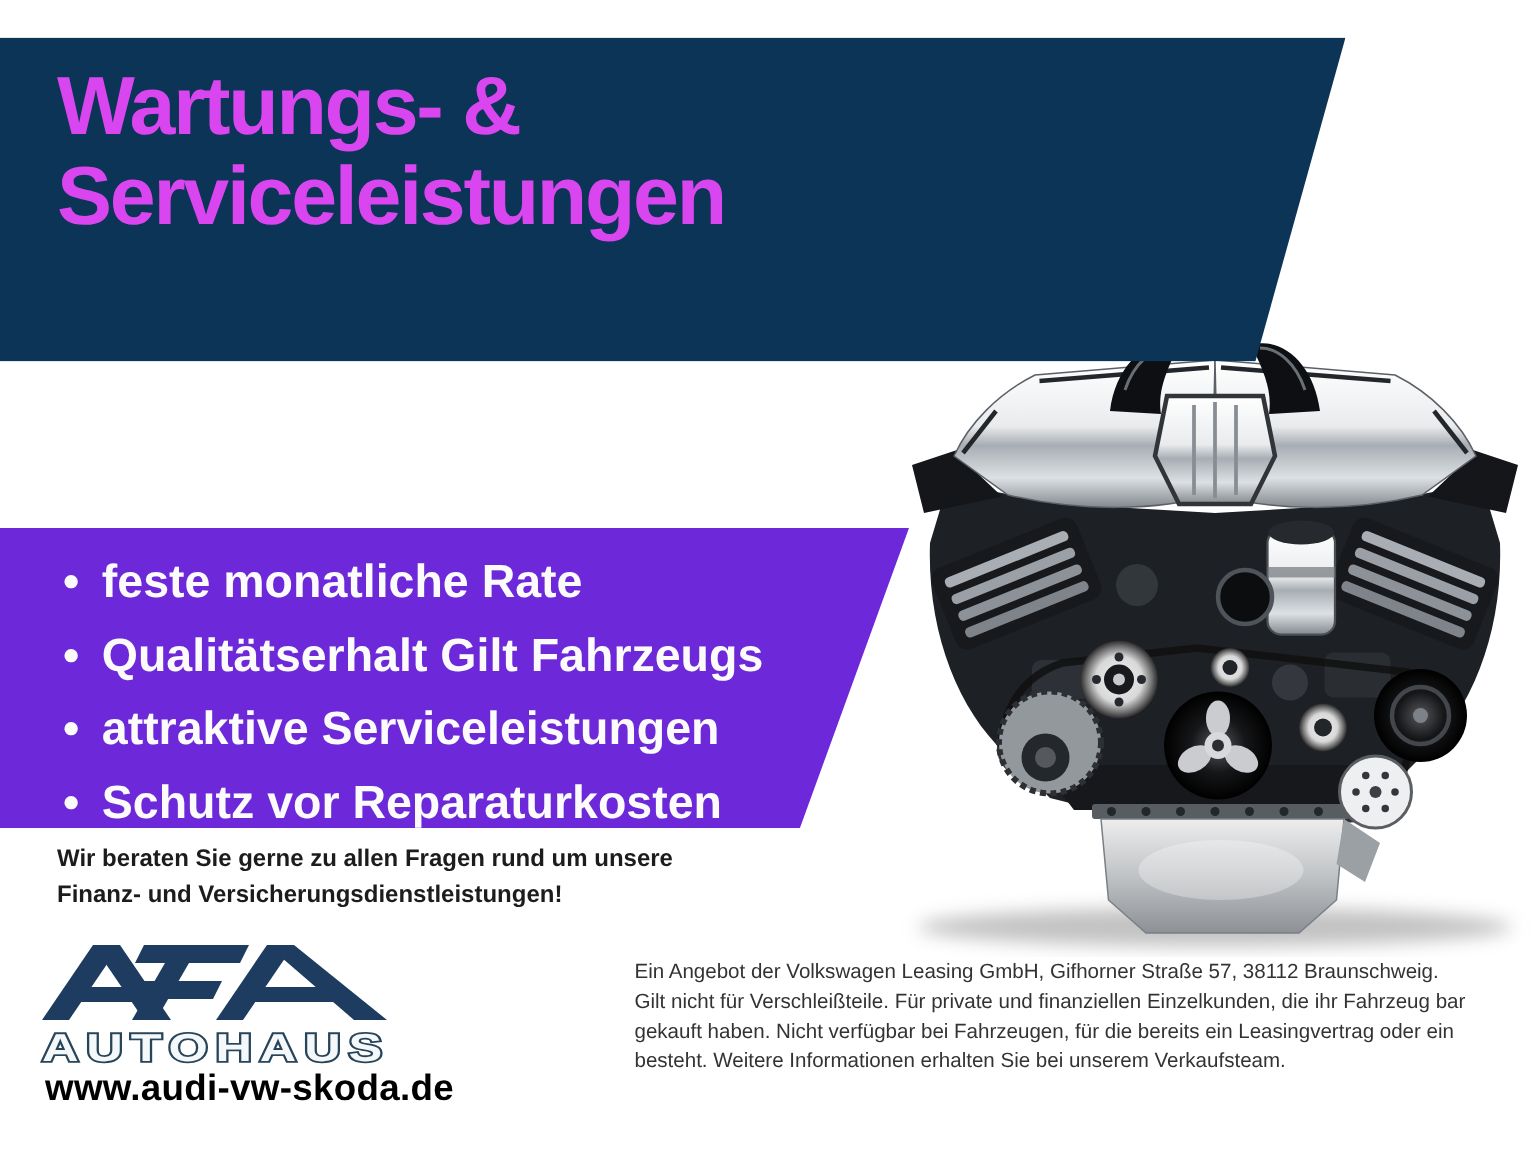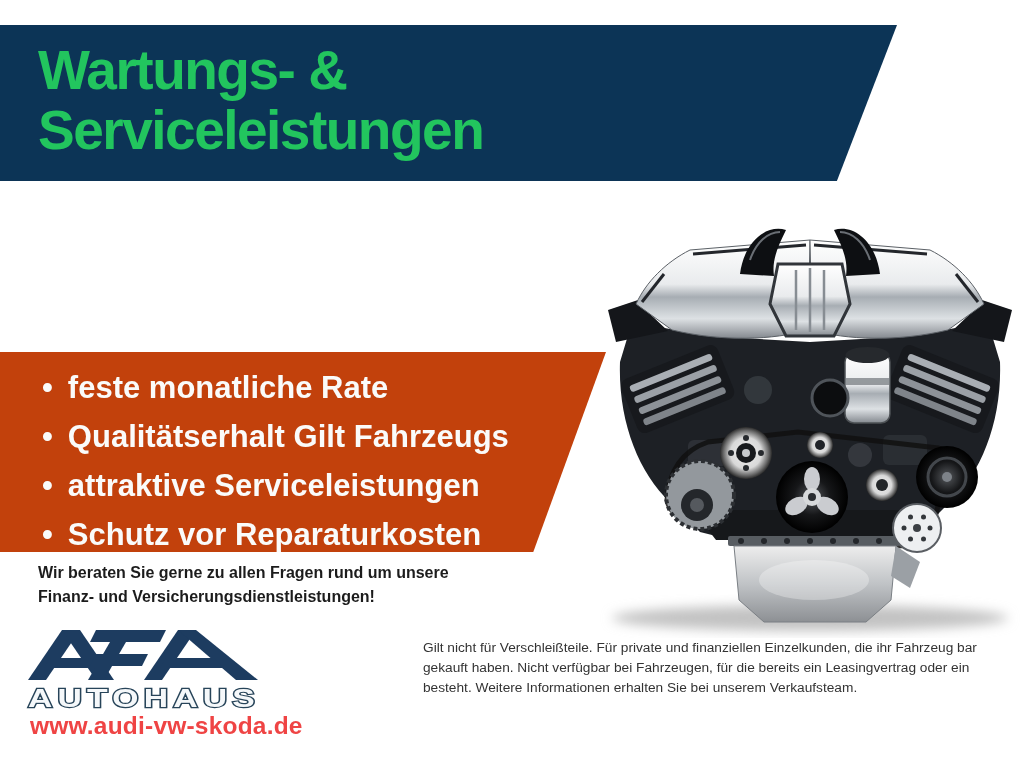--- a/index.html
+++ b/index.html
@@ -2,48 +2,48 @@
 <html><head>
 <meta charset="utf-8">
 <style>
   html,body{margin:0;padding:0;background:#ffffff;}
   #page{
     position:relative;width:1024px;height:768px;overflow:hidden;background:#ffffff;
     font-family:"Liberation Sans", sans-serif;
   }
   
   .title-banner{
-    position:absolute;left:0;top:25px;width:897px;height:156px;
+    position:absolute;left:0;top:25px;width:897px;height:216px;
     background:#0c3456;
     clip-path:polygon(0 0,100% 0,93.3% 100%,0 100%);
-    color:#22c55e;z-index:3;box-sizing:border-box;
+    color:#d946ef;z-index:3;box-sizing:border-box;
     padding:15px 0 0 38px;
   }
   .title-line{font-size:55px;font-weight:bold;line-height:60px;letter-spacing:-1.5px;}
   
   .headline{position:absolute;left:38px;top:208px;z-index:2;color:#1a1a1a;}
   .headline-line{font-size:46px;font-weight:bold;line-height:64px;letter-spacing:-0.5px;white-space:nowrap;}
   
   .benefits-banner{
     position:absolute;left:0;top:352px;width:606px;height:200px;
-    background:#c2410c;
+    background:#6d28d9;
     clip-path:polygon(0 0,100% 0,88% 100%,0 100%);
     color:#fafbfa;z-index:3;box-sizing:border-box;padding-top:11px;
   }
   .benefits-list{list-style:none;margin:0;padding:0 0 0 42px;}
   .benefit-item{font-size:31px;font-weight:bold;line-height:49px;white-space:nowrap;}
   .benefit-bullet{margin-right:15px;}
   
   .advisory{position:absolute;left:38px;top:561px;color:#1c1c1c;z-index:2;}
   .advisory-line{font-size:16px;font-weight:bold;line-height:24px;white-space:nowrap;}
   
   .logo-svg{position:absolute;left:26px;top:622px;z-index:2;}
   .website{
     position:absolute;left:30px;top:712px;z-index:2;
-    font-size:24.5px;font-weight:bold;letter-spacing:0.2px;color:#ef4444;white-space:nowrap;
+    font-size:24.5px;font-weight:bold;letter-spacing:0.2px;color:#000000;white-space:nowrap;
   }
   
   .legal{position:absolute;left:423px;top:638px;width:590px;color:#333333;z-index:2;}
   .legal-line{font-size:13.7px;line-height:19.8px;white-space:nowrap;}
   
   .engine{position:absolute;left:598px;top:210px;width:424px;height:428px;z-index:1;}
 </style>
 </head>
 <body>
 
@@ -230,18 +230,19 @@
       <polygon points="70,32 122,32 116,44 64,44"></polygon>
       <polygon points="118,58 152,8 170,8 136,58"></polygon>
       <polygon points="152,8 170,8 232,58 210,58"></polygon>
       <polygon points="140,36 188,36 198,46 134,46"></polygon>
     </g>
     <text x="2" y="85" font-family="Liberation Sans, sans-serif" font-size="26" font-weight="bold" letter-spacing="4" fill="#f5f8fa" stroke="#274459" stroke-width="2.4" paint-order="stroke fill" textLength="232" lengthAdjust="spacingAndGlyphs">AUTOHAUS</text>
   </svg>
   <div class="website">www.audi-vw-skoda.de</div>
 
   <div class="legal">
+    <div class="legal-line">Ein Angebot der Volkswagen Leasing GmbH, Gifhorner Straße 57, 38112 Braunschweig.</div>
     <div class="legal-line">Gilt nicht für Verschleißteile. Für private und finanziellen Einzelkunden, die ihr Fahrzeug bar</div>
     <div class="legal-line">gekauft haben. Nicht verfügbar bei Fahrzeugen, für die bereits ein Leasingvertrag oder ein</div>
     <div class="legal-line">besteht. Weitere Informationen erhalten Sie bei unserem Verkaufsteam.</div>
   </div>
 
 </div>
 
 </body></html>

